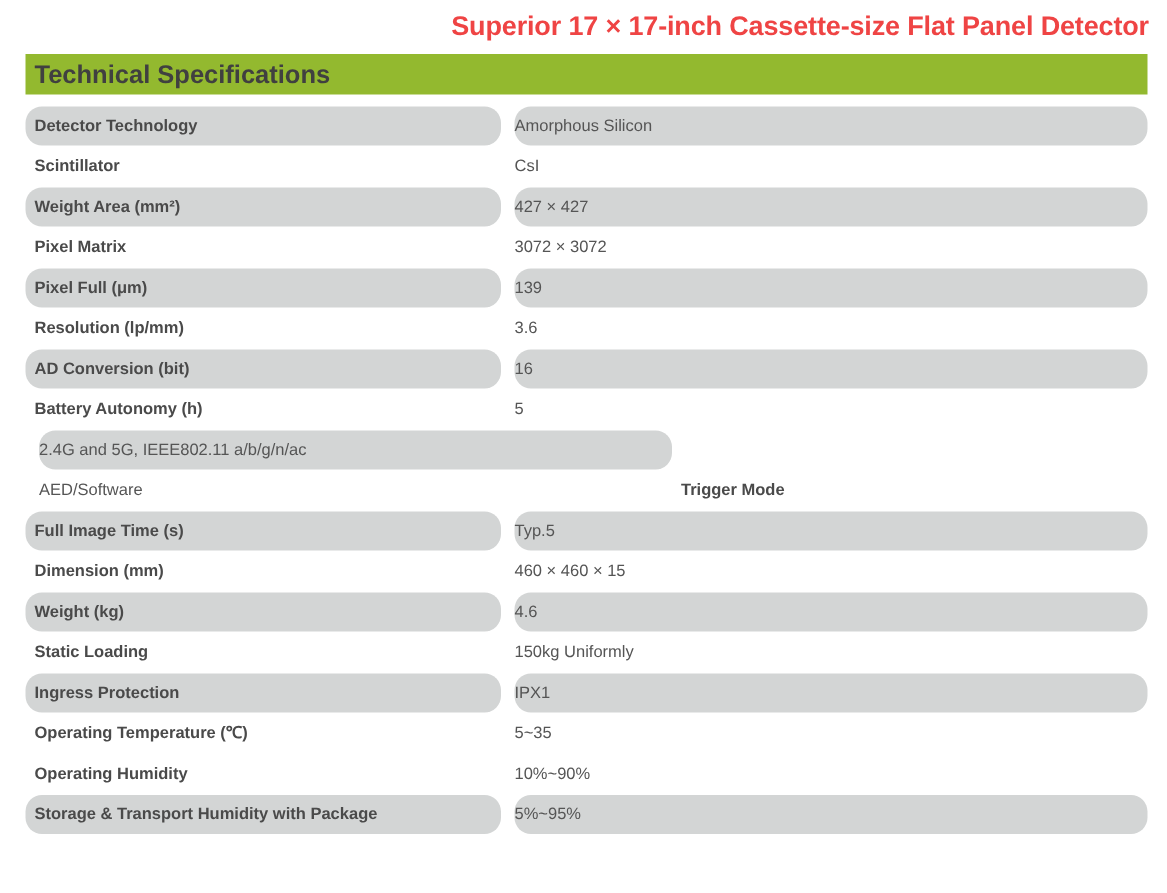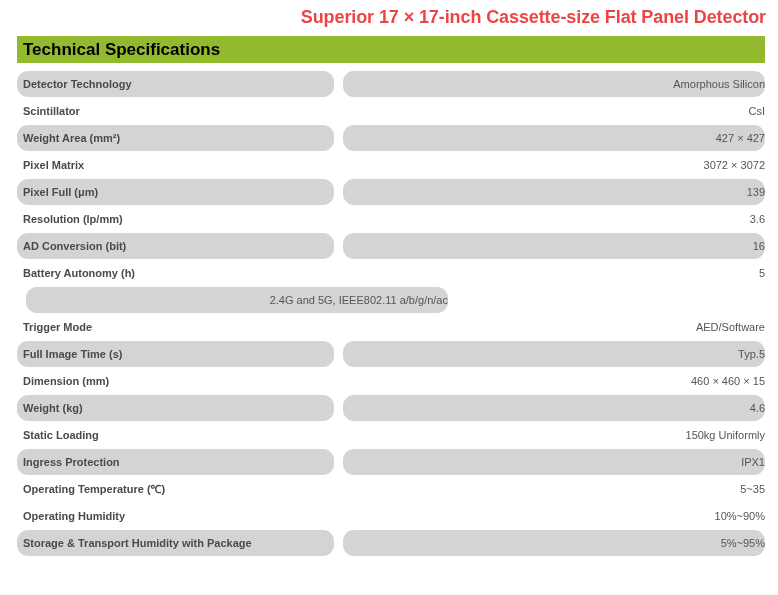--- a/index.html
+++ b/index.html
@@ -7,39 +7,39 @@
     width: 778px; height: 595px; background: #ffffff; position: relative;
     font-family: "Liberation Sans", sans-serif; overflow: hidden;
   }
   .title {
     position: absolute; top: 7px; right: 12px;
     font-size: 18px; font-weight: bold; color: #ef4444;
     letter-spacing: -0.1px; white-space: nowrap;
   }
   .section-bar {
     position: absolute; left: 17px; top: 36px; width: 748px; height: 27px;
-    background: #93b92f; color: #000000; font-weight: bold; font-size: 17px;
+    background: #93b92f; color: #404040; font-weight: bold; font-size: 17px;
     line-height: 27px; padding-left: 6px; box-sizing: border-box;
   }
   .table {
     position: absolute; left: 17px; top: 71px; width: 748px;
   }
   .row {
     display: flex; height: 27px; box-sizing: border-box;
   }
   .cell {
     height: 26px; line-height: 26px; font-size: 11px; box-sizing: border-box;
     white-space: nowrap;
     border-radius: 11px;
   }
   .cell.label {
     width: 317px; padding-left: 6px; font-weight: bold; color: #4a4a4a;
   }
   .cell.value {
-    width: 422px; margin-left: 9px; text-align: right; color: #555555;
+    width: 422px; margin-left: 9px; text-align: left; color: #555555;
   }
   .row.shaded .cell { background: #d3d5d5; }
 </style>
 </head>
 <body>
 
 <div class="title">Superior 17 × 17-inch Cassette-size Flat Panel Detector</div>
 
 <div class="section-bar">Technical Specifications</div>
 
@@ -73,22 +73,22 @@
     <div class="cell value">16</div>
   </div>
   <div class="row">
     <div class="cell label">Battery Autonomy (h)</div>
     <div class="cell value">5</div>
   </div>
   <div class="row shaded">
     <div class="cell value">2.4G and 5G, IEEE802.11 a/b/g/n/ac</div>
   </div>
   <div class="row">
+    <div class="cell value">AED/Software</div>
     <div class="cell label">Trigger Mode</div>
-    <div class="cell value">AED/Software</div>
   </div>
   <div class="row shaded">
     <div class="cell label">Full Image Time (s)</div>
     <div class="cell value">Typ.5</div>
   </div>
   <div class="row">
     <div class="cell label">Dimension (mm)</div>
     <div class="cell value">460 × 460 × 15</div>
   </div>
   <div class="row shaded">

